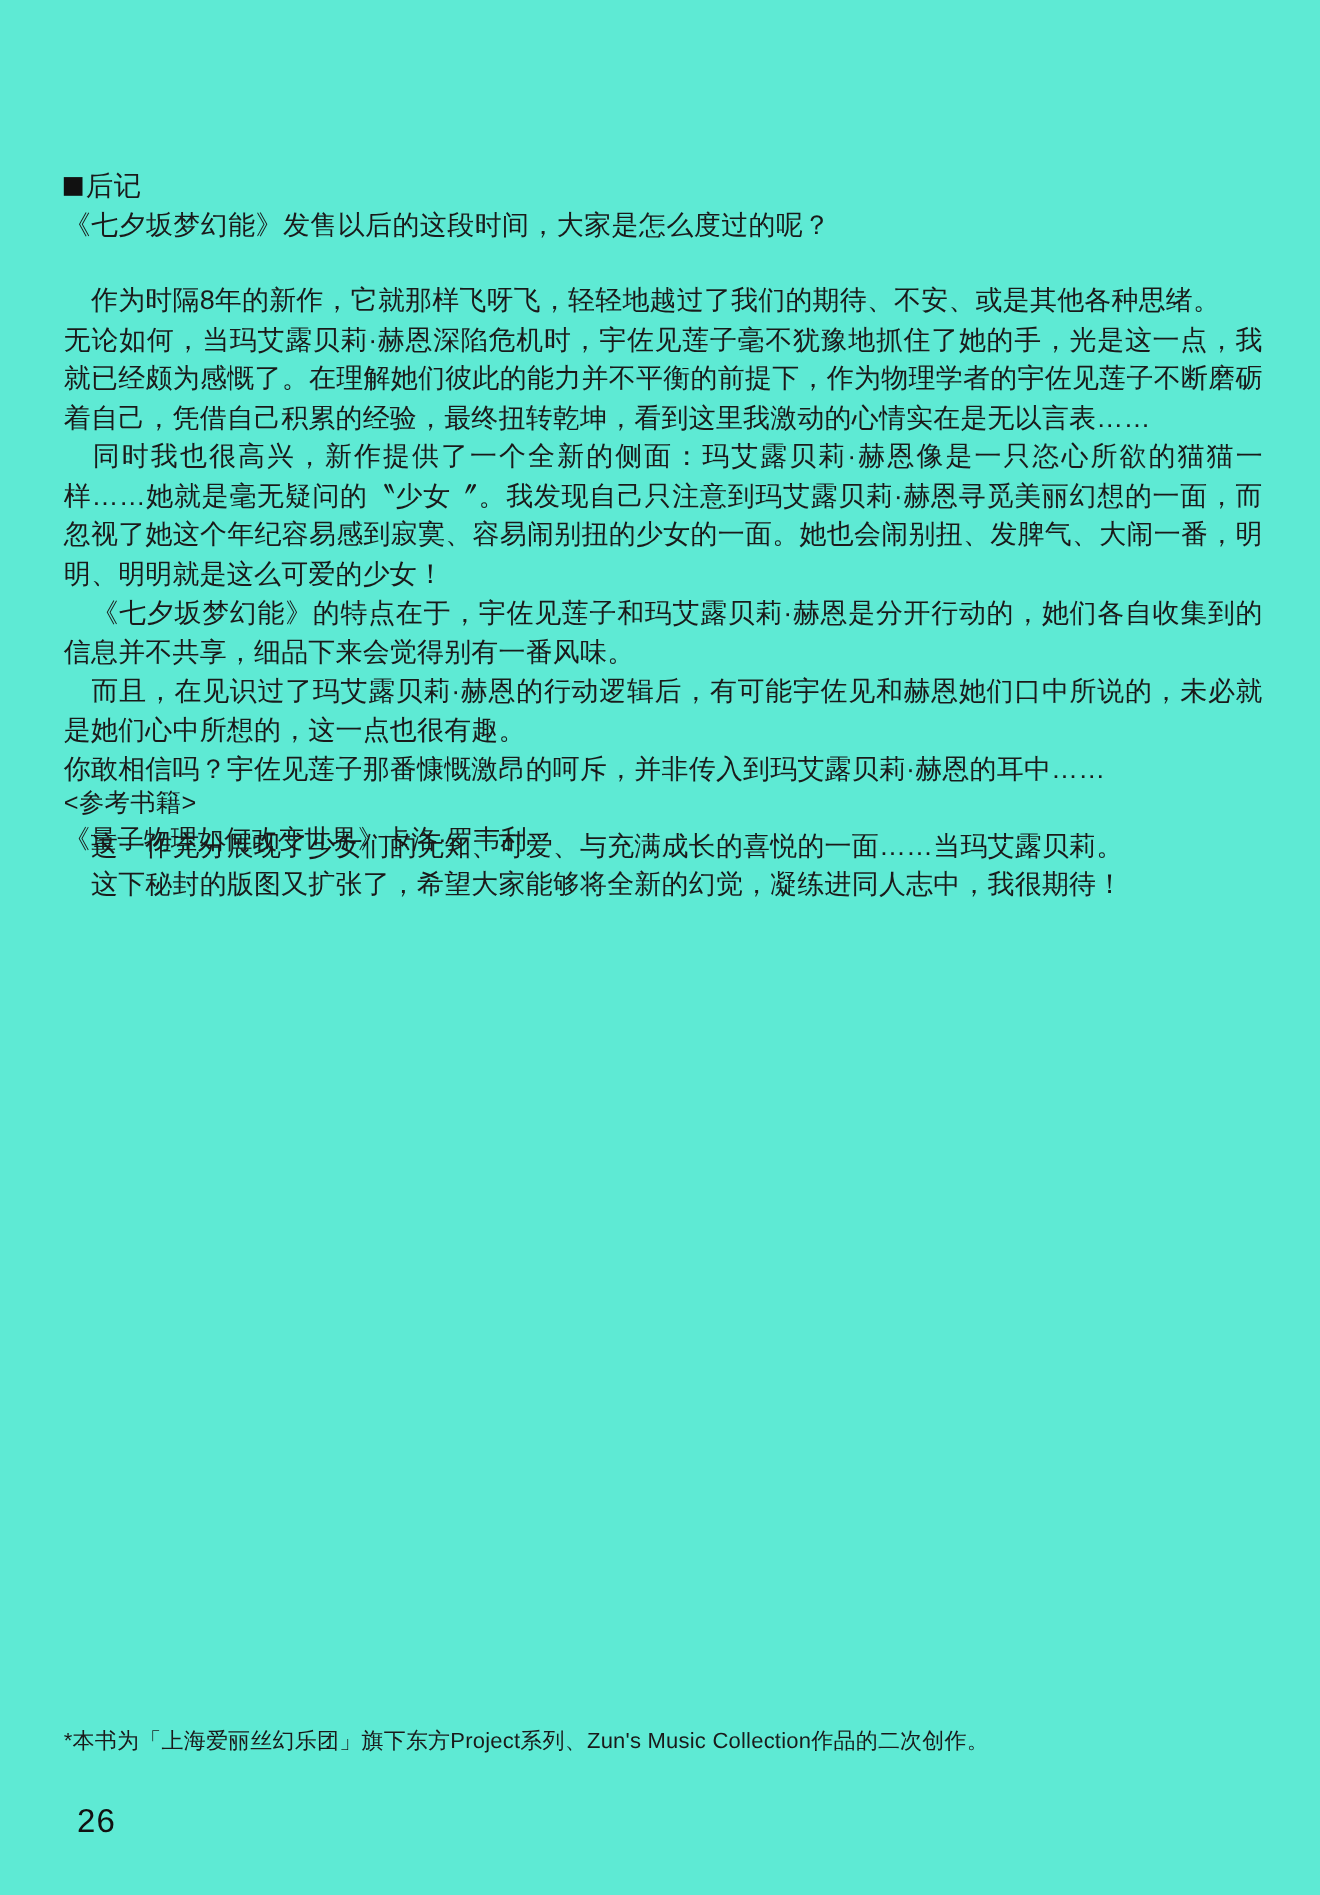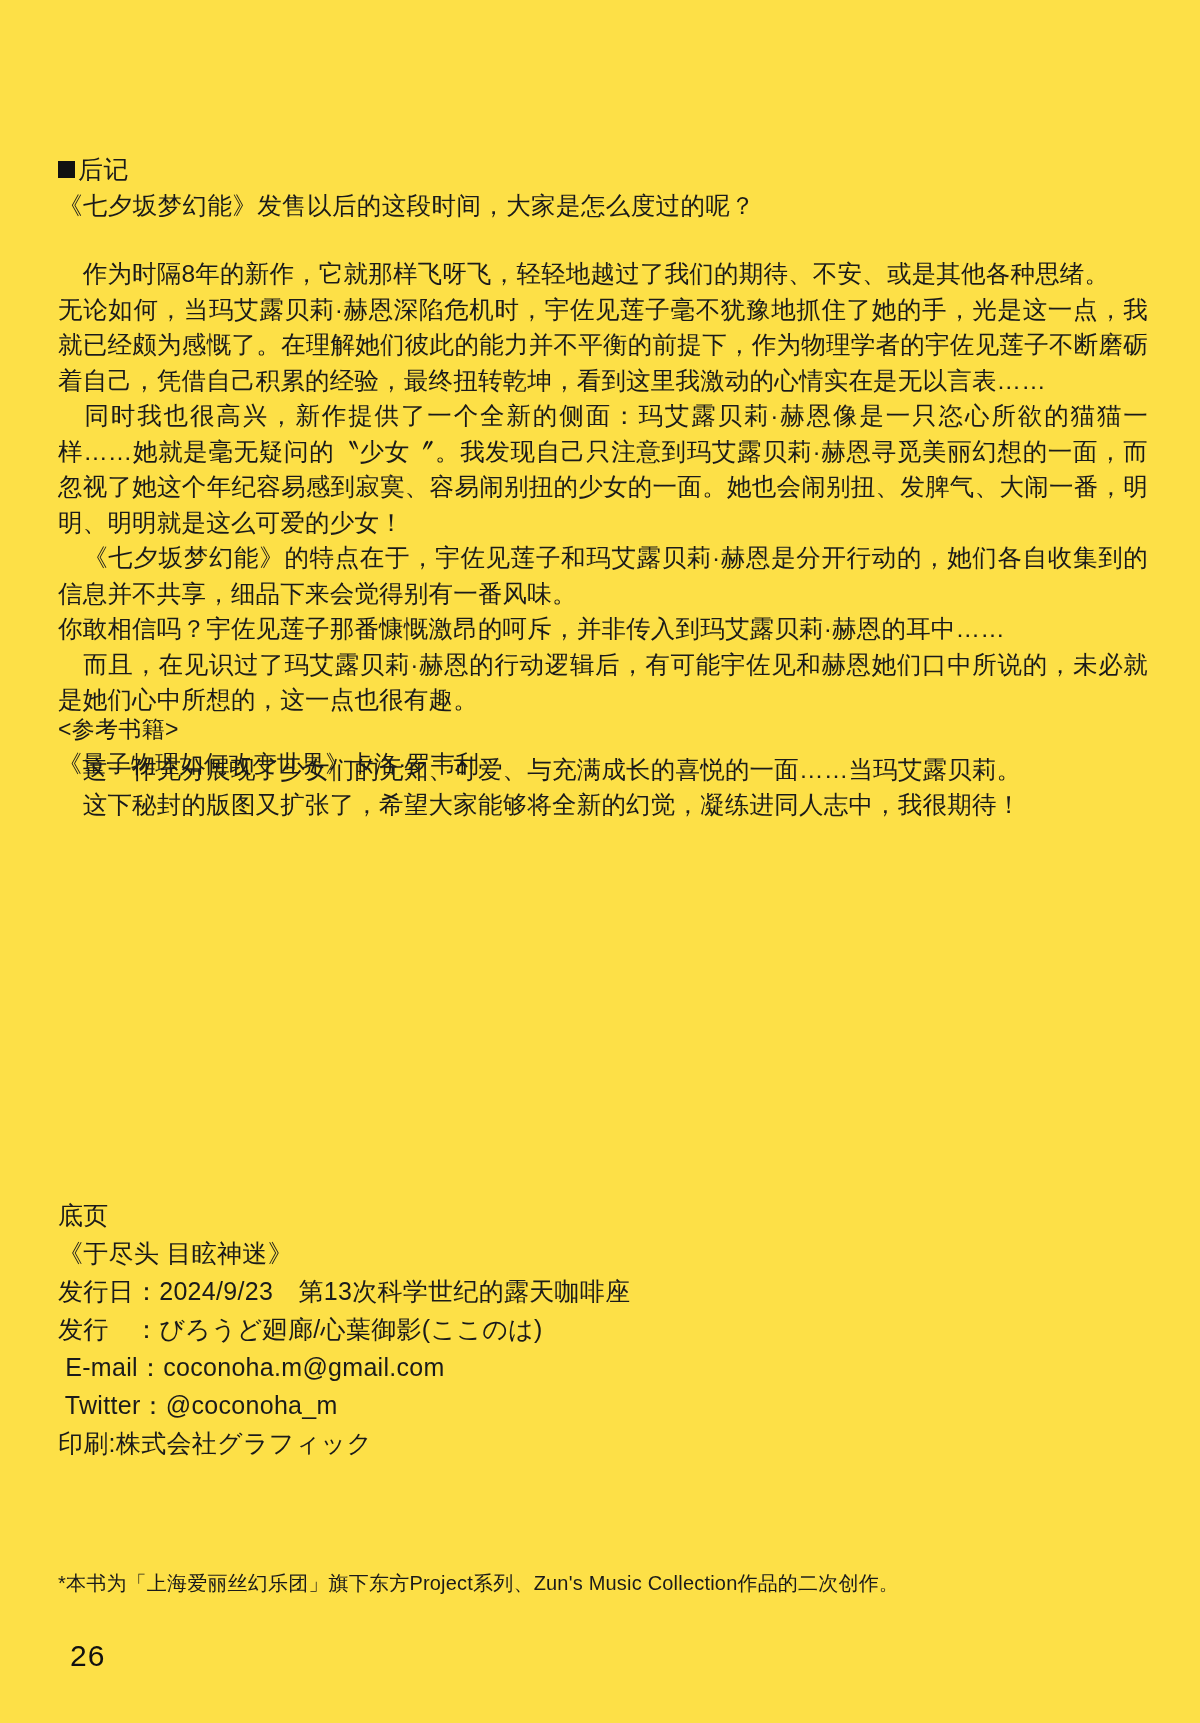--- a/index.html
+++ b/index.html
@@ -7,21 +7,21 @@
     padding: 0;
     background: #ffffff;
   }
   body {
     font-family: "Liberation Sans", "DejaVu Sans", sans-serif;
   }
   .page {
     position: relative;
     width: 1200px;
     height: 1723px;
-    background: #fde047;
+    background: #5eead4;
     overflow: hidden;
     box-sizing: border-box;
   }
 
   
   .afterword {
     position: absolute;
     left: 58px;
     top: 152px;
     width: 1090px;
@@ -149,42 +149,33 @@
       <span>后记</span>
     </h2>
     <p class="lead-line">《七夕坂梦幻能》发售以后的这段时间，大家是怎么度过的呢？</p>
 
     <div class="body-block">
       <div class="gap-sm"></div>
       <p class="para">　作为时隔8年的新作，它就那样飞呀飞，轻轻地越过了我们的期待、不安、或是其他各种思绪。</p>
       <p class="para">无论如何，当玛艾露贝莉·赫恩深陷危机时，宇佐见莲子毫不犹豫地抓住了她的手，光是这一点，我就已经颇为感慨了。在理解她们彼此的能力并不平衡的前提下，作为物理学者的宇佐见莲子不断磨砺着自己，凭借自己积累的经验，最终扭转乾坤，看到这里我激动的心情实在是无以言表……</p>
       <p class="para">　同时我也很高兴，新作提供了一个全新的侧面：玛艾露贝莉·赫恩像是一只恣心所欲的猫猫一样……她就是毫无疑问的〝少女〞。我发现自己只注意到玛艾露贝莉·赫恩寻觅美丽幻想的一面，而忽视了她这个年纪容易感到寂寞、容易闹别扭的少女的一面。她也会闹别扭、发脾气、大闹一番，明明、明明就是这么可爱的少女！</p>
       <p class="para">　《七夕坂梦幻能》的特点在于，宇佐见莲子和玛艾露贝莉·赫恩是分开行动的，她们各自收集到的信息并不共享，细品下来会觉得别有一番风味。</p>
+      <p class="para">　而且，在见识过了玛艾露贝莉·赫恩的行动逻辑后，有可能宇佐见和赫恩她们口中所说的，未必就是她们心中所想的，这一点也很有趣。</p>
       <p class="para nojustify">你敢相信吗？宇佐见莲子那番慷慨激昂的呵斥，并非传入到玛艾露贝莉·赫恩的耳中……</p>
-      <p class="para">　而且，在见识过了玛艾露贝莉·赫恩的行动逻辑后，有可能宇佐见和赫恩她们口中所说的，未必就是她们心中所想的，这一点也很有趣。</p>
       <div class="gap-md"></div>
       <p class="para nojustify">　这一作充分展现了少女们的无知、可爱、与充满成长的喜悦的一面……当玛艾露贝莉。</p>
       <p class="para nojustify">　这下秘封的版图又扩张了，希望大家能够将全新的幻觉，凝练进同人志中，我很期待！</p>
     </div>
   </section>
 
   <section class="refs">
     <p class="ref-title">&lt;参考书籍&gt;</p>
     <p class="ref-item">《量子物理如何改变世界》卡洛·罗韦利</p>
   </section>
 
-  <section class="colophon">
-    <p class="cl-line">底页</p>
-    <p class="cl-line">《于尽头 目眩神迷》</p>
-    <p class="cl-line">发行日：2024/9/23　第13次科学世纪的露天咖啡座</p>
-    <p class="cl-line">发行　：びろうど廻廊/心葉御影(ここのは)</p>
-    <p class="cl-line"> E-mail：coconoha.m@gmail.com</p>
-    <p class="cl-line"> Twitter：@coconoha_m</p>
-    <p class="cl-line">印刷:株式会社グラフィック</p>
-  </section>
 
   <p class="notice">*本书为「上海爱丽丝幻乐团」旗下东方Project系列、Zun's Music Collection作品的二次创作。</p>
 
   <div class="page-number">26</div>
 
   <div class="watermark"></div>
 
 </div>
 
 </body></html>

